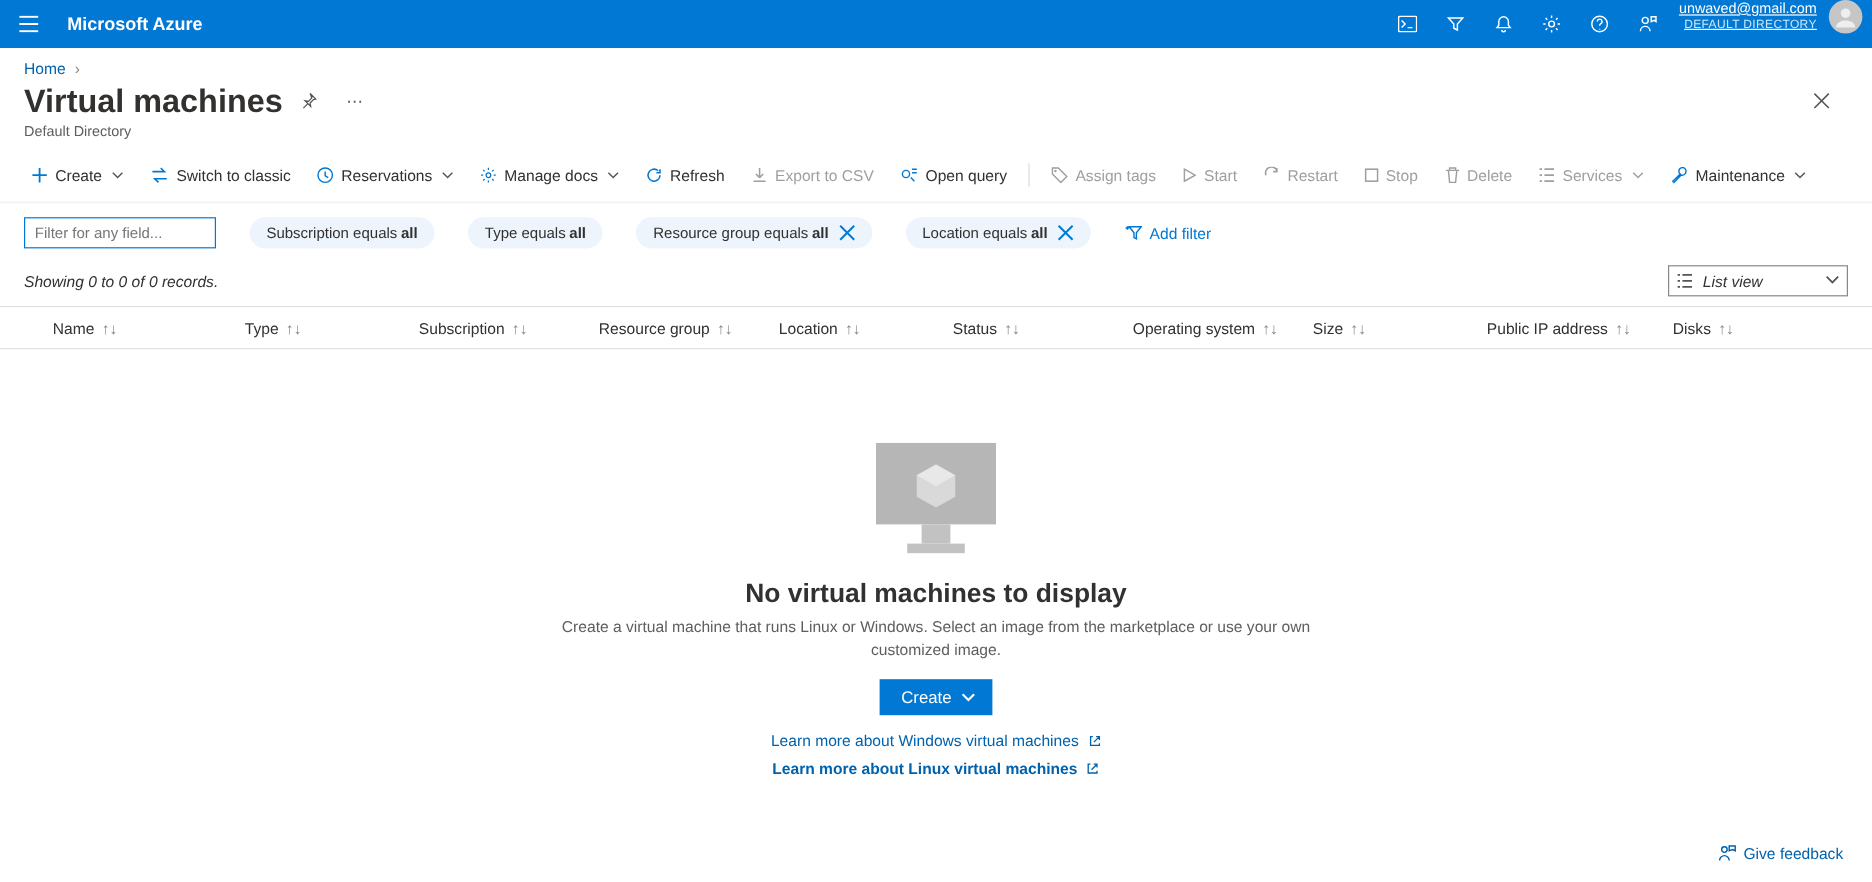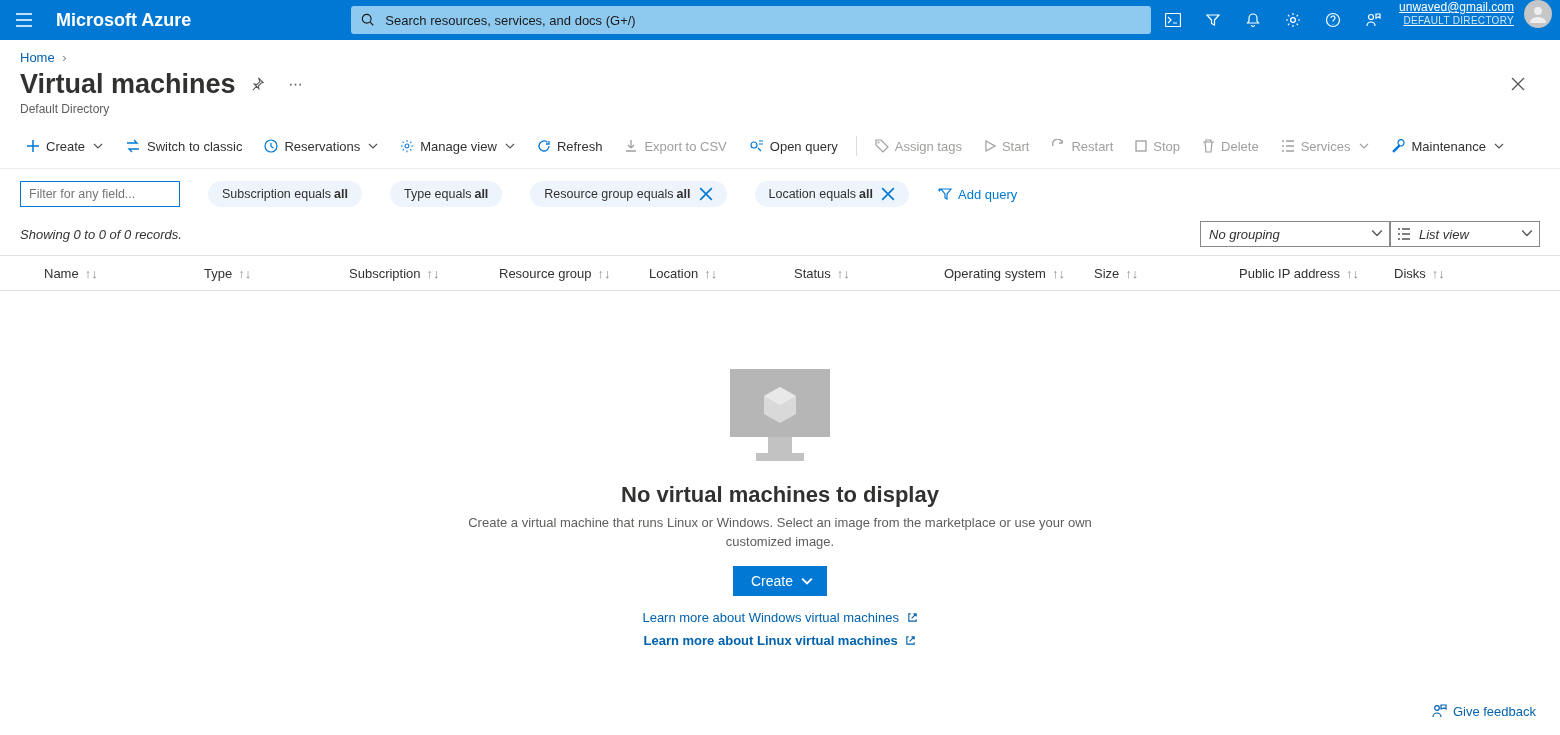--- a/index.html
+++ b/index.html
@@ -14,21 +14,21 @@
     --border: #ccc;
     --body: #ffffff;
   }
   * { box-sizing: border-box; }
   html, body { margin:0; padding:0; font-family: "Segoe UI", Arial, sans-serif; font-size:13px; color:var(--text); background:#fff; }
   body { width:1560px; height:735px; overflow:hidden; position:relative; }
 
   
   .topbar { height:40px; background:var(--header-blue); display:flex; align-items:center; color:#fff; }
   .menu-btn { width:48px; height:40px; display:flex; align-items:center; justify-content:center; }
-  .brand { font-size:18px; font-weight:600; padding:0 10px 0 8px; }
+  .brand { font-size:15px; font-weight:600; padding:0 10px 0 8px; }
   .search-wrap { flex:0 0 auto; margin-left:150px; }
   .search { width:800px; height:28px; background:var(--search-bg); border-radius:3px; display:flex; align-items:center; padding:0 10px; color:#033d63; }
   .search input { flex:1; background:transparent; border:none; outline:none; font-size:13px; color:#1a1a1a; }
   .search input::placeholder { color:#1a1a1a; }
   .top-icons { margin-left:auto; display:flex; align-items:flex-start;text-decoration:underline; }
   .top-icon { width:40px; height:40px; display:flex; align-items:center; justify-content:center; }
   .identity { padding:0 10px 0 6px; text-align:right; font-size:12px; line-height:14px; }
   .identity .dir { font-size:10px; color:#cde7f8; letter-spacing:0.3px; }
   .avatar { width:28px; height:28px; border-radius:50%; background:#c6c6c6; margin-right:8px; display:flex; align-items:center; justify-content:center; }
 
@@ -92,29 +92,20 @@
 </head>
 <body>
 
 <div class="topbar">
   <div class="menu-btn">
     <svg width="16" height="14" viewBox="0 0 16 14">
         <path d="M0 1h16M0 7h16M0 13h16" stroke="#fff" stroke-width="1.6"></path>
       </svg>
   </div>
   <div class="brand">Microsoft Azure</div>
-  <div class="search-wrap">
-    <div class="search">
-      <svg width="14" height="14" viewBox="0 0 16 16" style="margin-right:8px">
-          <circle cx="6.5" cy="6.5" r="5" fill="none" stroke="#1a1a1a" stroke-width="1.3"></circle>
-          <path d="M10.5 10.5 L14 14" stroke="#1a1a1a" stroke-width="1.3"></path>
-        </svg>
-      <input placeholder="Search resources, services, and docs (G+/)" style="">
-    </div>
-  </div>
   <div class="top-icons">
     <div class="top-icon">
         <svg width="16" height="14" viewBox="0 0 16 14">
           <rect x="0.5" y="0.5" width="15" height="13" rx="1" fill="none" stroke="#fff" stroke-width="1.2"></rect>
           <path d="M3 4l3 3-3 3M8 10h4" stroke="#fff" stroke-width="1.2" fill="none"></path>
         </svg>
       </div>
     <div class="top-icon">
         <svg width="16" height="16" viewBox="0 0 16 16">
           <path d="M2 3h12l-4.5 5v5l-3-1.5V8z" fill="none" stroke="#fff" stroke-width="1.2"></path>
@@ -201,21 +192,21 @@
     <span>Reservations</span>
     <svg class="chev" width="10" height="10" viewBox="0 0 10 10">
         <path d="M1 3l4 4 4-4" fill="none" stroke="#555" stroke-width="1.2"></path>
       </svg>
   </div>
   <div class="tbtn blue-ico">
     <svg width="14" height="14" viewBox="0 0 16 16">
         <circle cx="8" cy="8" r="2.2" fill="none" stroke="currentColor" stroke-width="1.2"></circle>
         <path d="M8 1v2M8 13v2M1 8h2M13 8h2M3 3l1.4 1.4M11.6 11.6L13 13M13 3l-1.4 1.4M4.4 11.6L3 13" stroke="currentColor" stroke-width="1.2"></path>
       </svg>
-    <span>Manage view</span>
+    <span>Manage docs</span>
     <svg class="chev" width="10" height="10" viewBox="0 0 10 10">
         <path d="M1 3l4 4 4-4" fill="none" stroke="#555" stroke-width="1.2"></path>
       </svg>
   </div>
   <div class="tbtn blue-ico">
     <svg width="14" height="14" viewBox="0 0 14 14">
         <path d="M12 7a5 5 0 11-1.6-3.7M12 2v3h-3" fill="none" stroke="currentColor" stroke-width="1.3"></path>
       </svg>
     <span>Refresh</span>
   </div>
@@ -304,33 +295,27 @@
     <span>Location equals </span>
       <b>all</b>
     <svg class="x" viewBox="0 0 12 12">
         <path d="M1 1l10 10M11 1L1 11" stroke="currentColor" stroke-width="1.4"></path>
       </svg>
   </div>
   <div class="link-like">
     <svg width="15" height="14" viewBox="0 0 15 14">
         <path d="M4 2h10l-4 5v5l-2-1V7L4 2zM1 3h3M2.5 1.5v3" stroke="currentColor" stroke-width="1.2" fill="none"></path>
       </svg>
-    <span>Add query</span>
+    <span>Add filter</span>
   </div>
 </div>
 
 <div class="status-row">
   <div class="status-text">Showing 0 to 0 of 0 records.</div>
   <div class="spacer"></div>
-  <div class="select">
-    <span>No grouping</span>
-    <svg class="chev-dn" width="12" height="12" viewBox="0 0 10 10">
-        <path d="M1 3l4 4 4-4" fill="none" stroke="#555" stroke-width="1.2"></path>
-      </svg>
-  </div>
   <div class="select listview">
     <svg class="prefix-ico" width="14" height="14" viewBox="0 0 14 12">
         <path d="M1 1h2M5 1h8M1 6h2M5 6h8M1 11h2M5 11h8" stroke="#555" stroke-width="1.4"></path>
       </svg>
     <span>List view</span>
     <svg class="chev-dn" width="12" height="12" viewBox="0 0 10 10">
         <path d="M1 3l4 4 4-4" fill="none" stroke="#555" stroke-width="1.2"></path>
       </svg>
   </div>
 </div>

